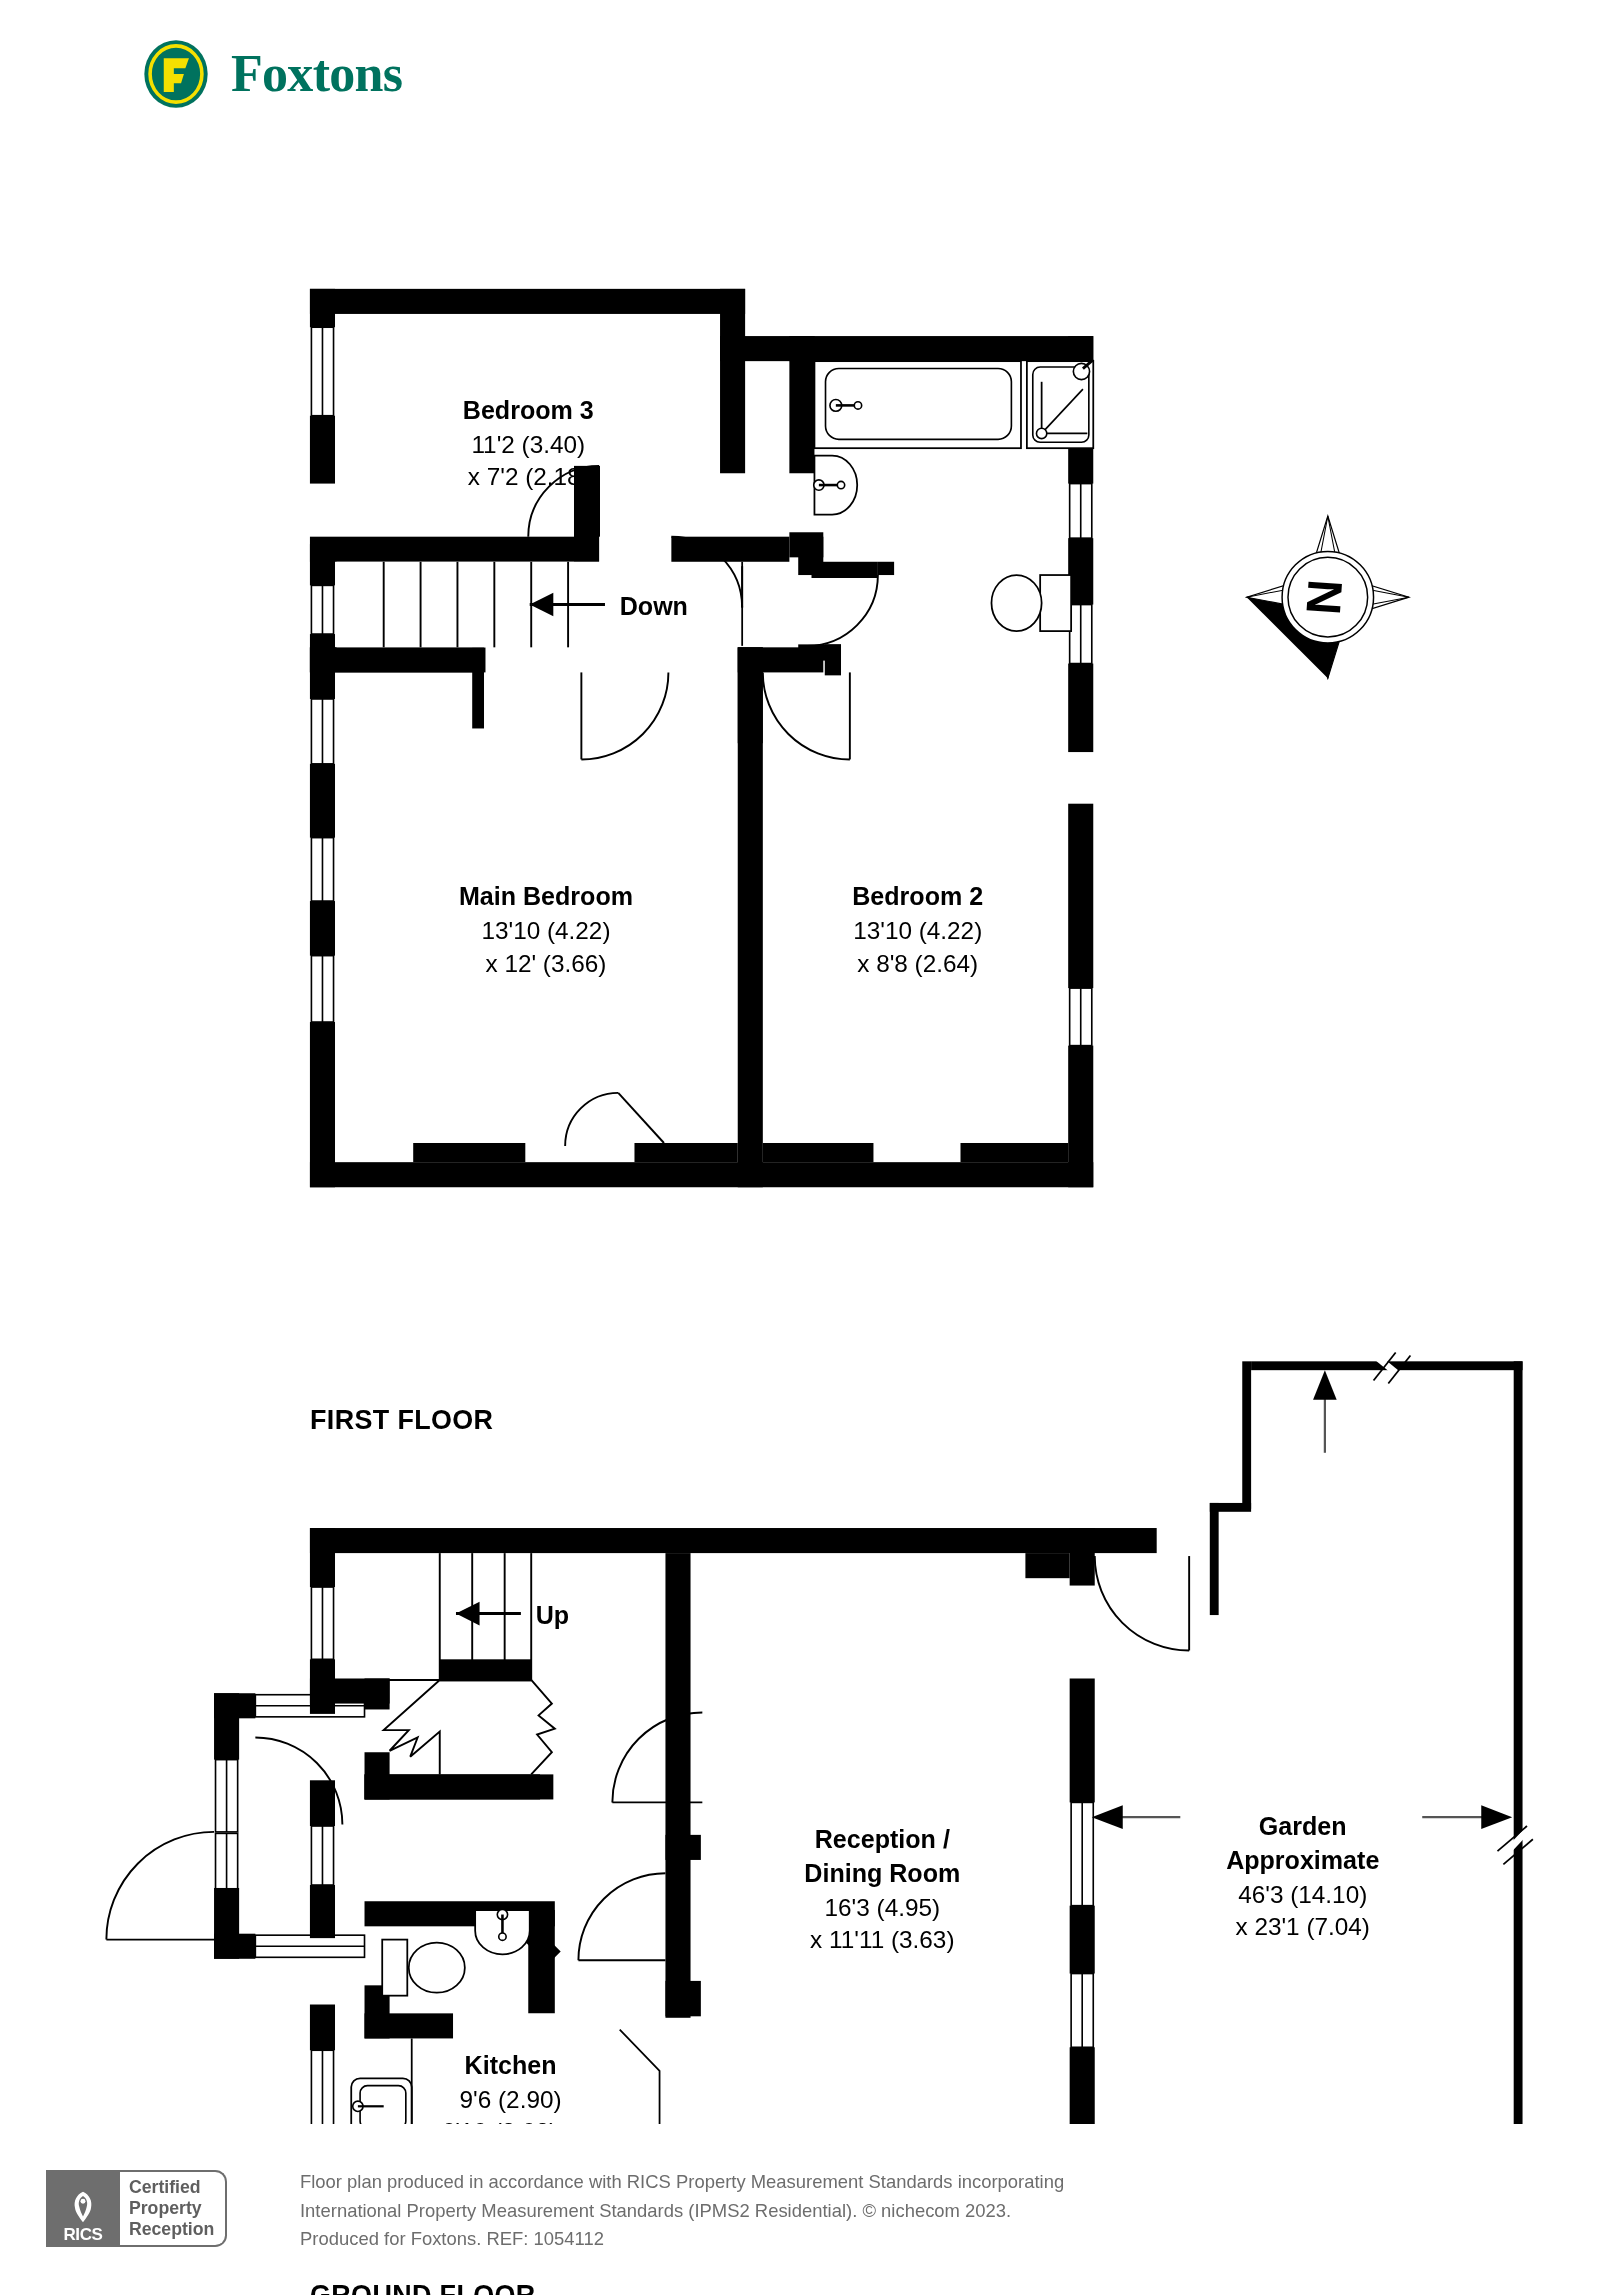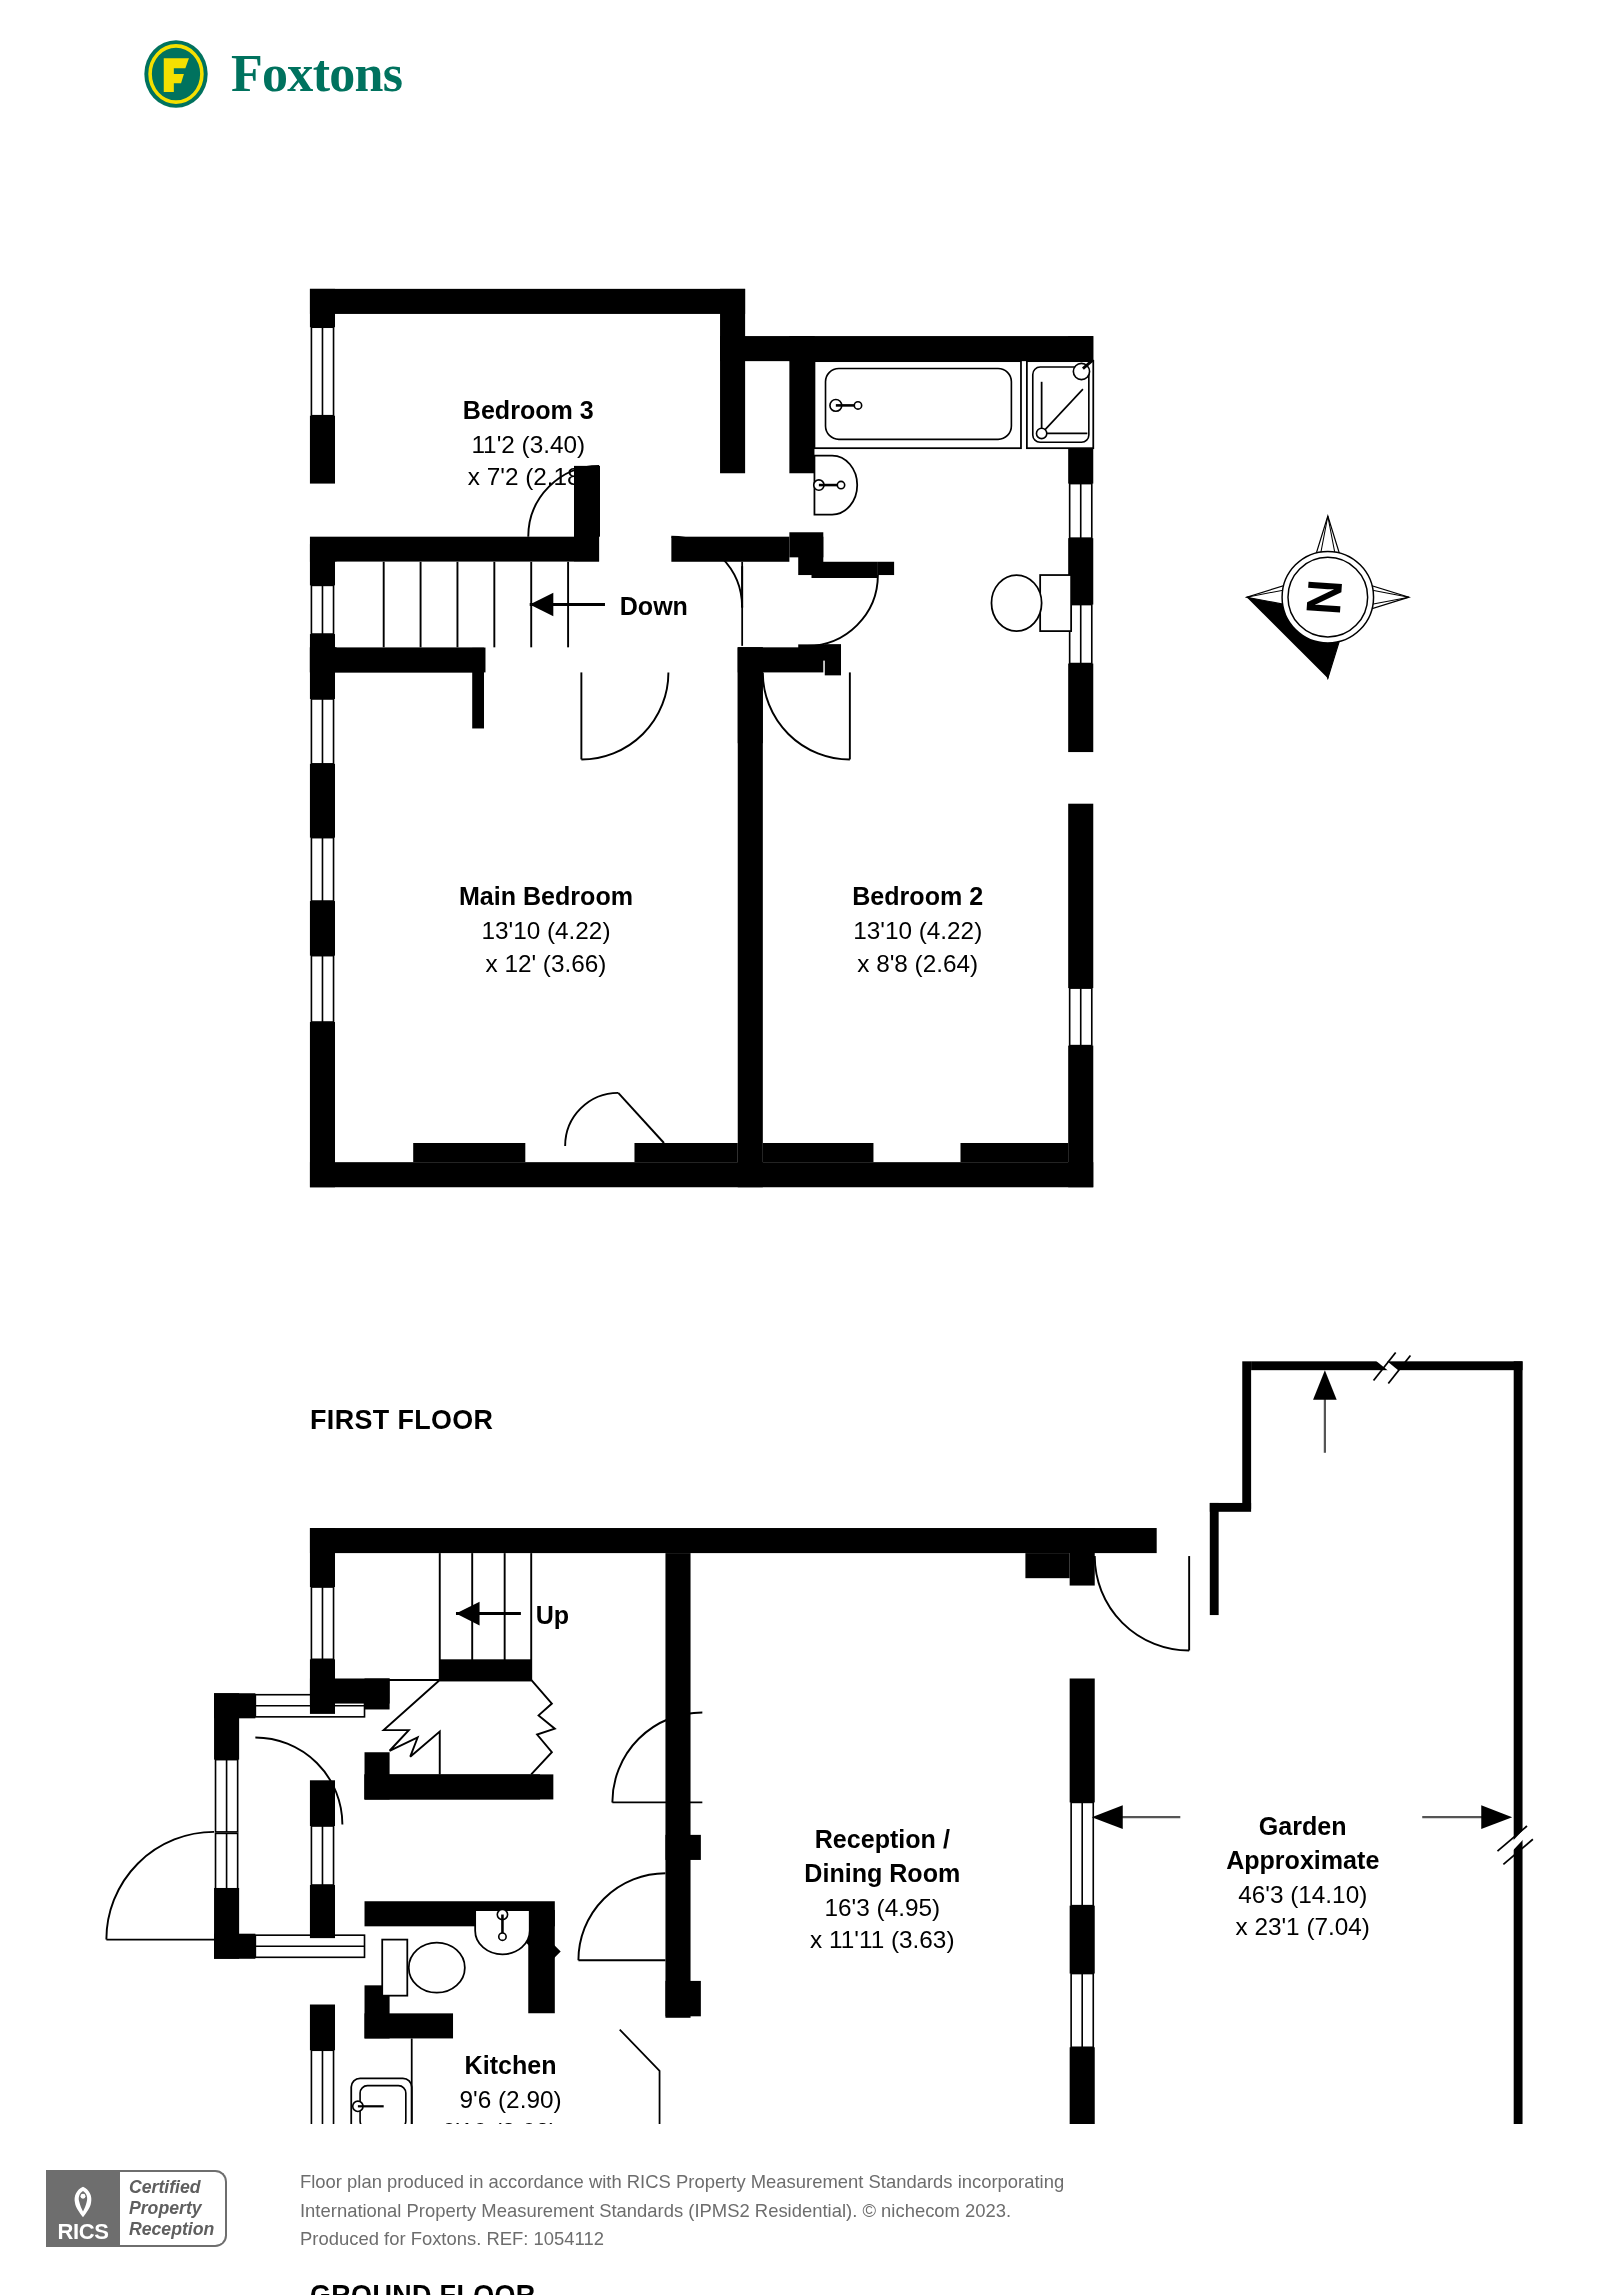--- a/index.html
+++ b/index.html
@@ -114,35 +114,34 @@
     background: #6e6e6e;
     color: #ffffff;
     display: flex;
     flex-direction: column;
     align-items: center;
     justify-content: flex-end;
     padding-bottom: 3.7px;
     box-sizing: border-box;
   }
   .rics-word {
-    font-size: 22px;
+    font-size: 17px;
     font-weight: bold;
     letter-spacing: -0.4px;
     line-height: 1;
   }
   .rics-right {
     border: 2.2px solid #6e6e6e;
     border-left: none;
     border-radius: 0 11.8px 11.8px 0;
     padding: 4.4px 10.3px 4.4px 8.9px;
     box-sizing: border-box;
     display: flex;
     flex-direction: column;
     justify-content: center;
-    font-style: italic;
   }
   .rics-right div {
     font-size: 17.7px;
     font-weight: bold;
     color: #5f5f5f;
     line-height: 1.18;
     white-space: nowrap;
   }
   .footer-text {
     position: absolute;

